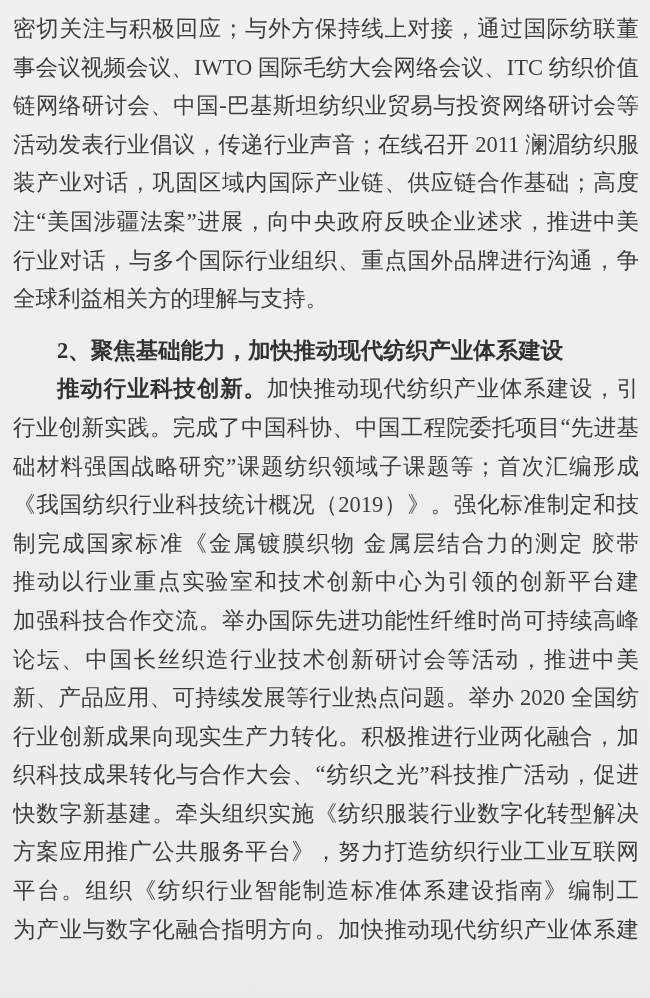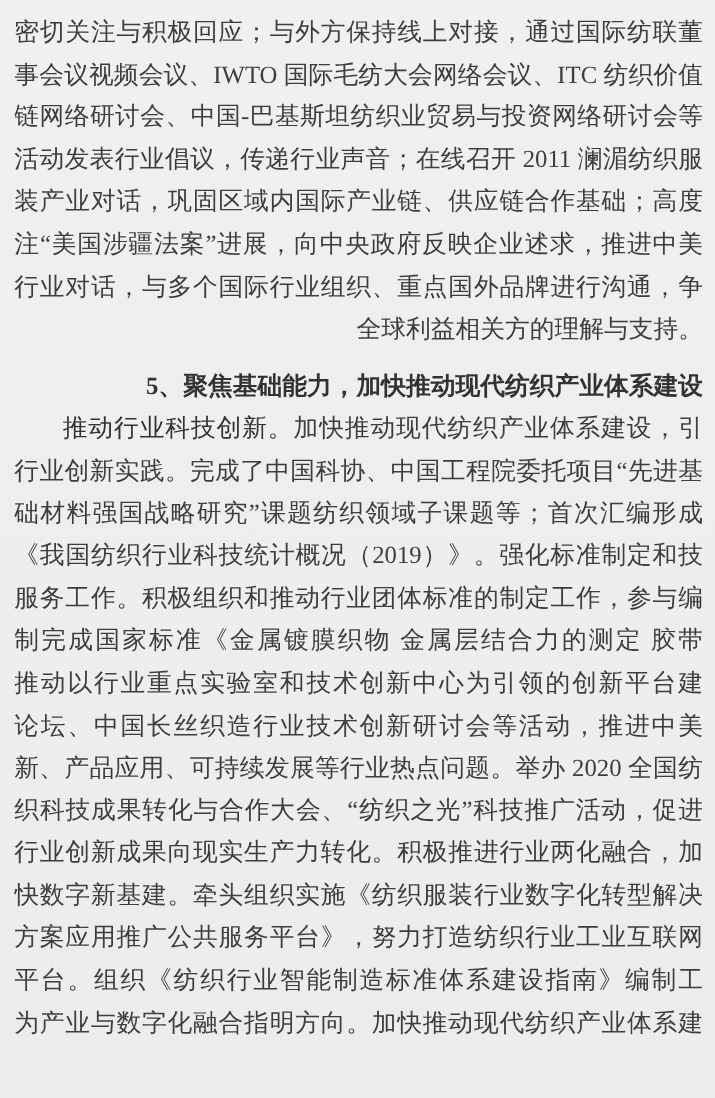--- a/index.html
+++ b/index.html
@@ -20,69 +20,68 @@
     font-family: "Liberation Serif", "DejaVu Serif", serif;
     color: #3d3d3d;
     background: linear-gradient(180deg, #f1f0ee 0%, #efeeec 55%, #edecea 100%);
   }
   .line {
     font-size: 22.5px;
     line-height: 38.6px;
     height: 38.6px;
     overflow: hidden;
     white-space: normal;
-    text-align: right;
   }
   
   .j {
     text-align: justify;
     text-align-last: justify;
   }
   .indent {
     text-indent: 44px;
   }
   .heading {
     font-weight: bold;
     color: #323232;
     margin-top: 13px;
   }
   .lead {
-    font-weight: normal;
+    font-weight: bold;
     color: #323232;
   }
 </style>
 </head>
 <body style="background: rgb(239, 238, 236);">
 
 <div class="page" style="color: rgb(61, 61, 61);">
 
   <div>
     <div class="line j">密切关注与积极回应；与外方保持线上对接，通过国际纺联董</div>
     <div class="line j">事会议视频会议、IWTO 国际毛纺大会网络会议、ITC 纺织价值</div>
     <div class="line j">链网络研讨会、中国-巴基斯坦纺织业贸易与投资网络研讨会等</div>
     <div class="line j">活动发表行业倡议，传递行业声音；在线召开 2011 澜湄纺织服</div>
     <div class="line j">装产业对话，巩固区域内国际产业链、供应链合作基础；高度关</div>
     <div class="line j">注“美国涉疆法案”进展，向中央政府反映企业述求，推进中美</div>
     <div class="line j">行业对话，与多个国际行业组织、重点国外品牌进行沟通，争取</div>
     <div class="line">全球利益相关方的理解与支持。</div>
   </div>
 
-  <div class="line heading indent" style="color: rgb(50, 50, 50);">5、聚焦基础能力，加快推动现代纺织产业体系建设</div>
+  <div class="line heading indent" style="color: rgb(50, 50, 50);">2、聚焦基础能力，加快推动现代纺织产业体系建设</div>
 
   <div>
     <div class="line j indent"><span class="lead" style="color: rgb(50, 50, 50);">推动行业科技创新。</span><span>加快推动现代纺织产业体系建设，引导</span></div>
     <div class="line j">行业创新实践。完成了中国科协、中国工程院委托项目“先进基</div>
     <div class="line j">础材料强国战略研究”课题纺织领域子课题等；首次汇编形成</div>
     <div class="line j">《我国纺织行业科技统计概况（2019）》。强化标准制定和技术</div>
-    <div class="line j">服务工作。积极组织和推动行业团体标准的制定工作，参与编</div>
     <div class="line j">制完成国家标准《金属镀膜织物 金属层结合力的测定 胶带法》。</div>
     <div class="line j">推动以行业重点实验室和技术创新中心为引领的创新平台建设。</div>
+    <div class="line j">加强科技合作交流。举办国际先进功能性纤维时尚可持续高峰</div>
     <div class="line j">论坛、中国长丝织造行业技术创新研讨会等活动，推进中美</div>
     <div class="line j">新、产品应用、可持续发展等行业热点问题。举办 2020 全国纺</div>
+    <div class="line j">行业创新成果向现实生产力转化。积极推进行业两化融合，加</div>
     <div class="line j">织科技成果转化与合作大会、“纺织之光”科技推广活动，促进</div>
-    <div class="line j">行业创新成果向现实生产力转化。积极推进行业两化融合，加</div>
     <div class="line j">快数字新基建。牵头组织实施《纺织服装行业数字化转型解决</div>
     <div class="line j">方案应用推广公共服务平台》，努力打造纺织行业工业互联网</div>
     <div class="line j">平台。组织《纺织行业智能制造标准体系建设指南》编制工作，</div>
     <div class="line j">为产业与数字化融合指明方向。加快推动现代纺织产业体系建设</div>
   </div>
 
 </div>
 
 </body></html>

